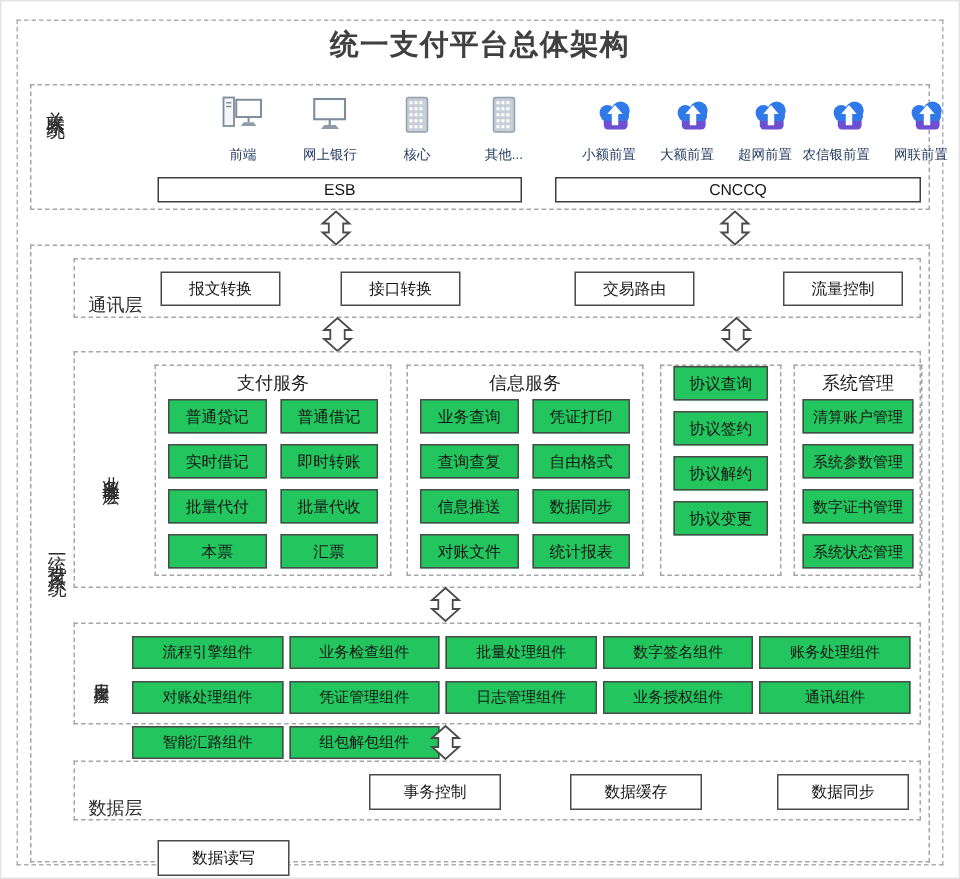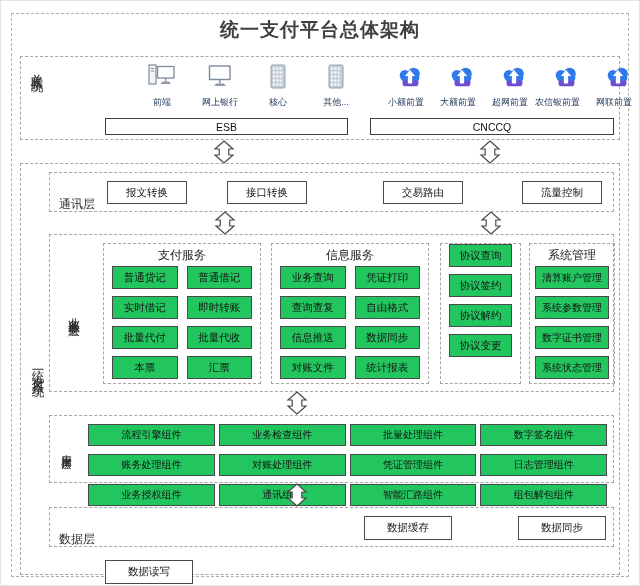--- a/index.html
+++ b/index.html
@@ -32,21 +32,21 @@
   .itm{position:absolute;border:1px solid #4a4a4a;background:#fff;display:flex;align-items:center;justify-content:center;
        font-size:10.5px;color:#141414;box-sizing:border-box;white-space:nowrap;}
   .grp{position:absolute;top:8px;height:141px;border:1px dashed #a6a6a6;box-sizing:border-box;}
   .gtitle{height:22px;display:flex;align-items:center;justify-content:center;font-size:12px;color:#1c1c1c;}
   .gitems{display:grid;gap:7px 9px;padding:0 8px;}
   .g2{grid-template-columns:1fr 1fr;}
   .g1{grid-template-columns:1fr;}
   .itm2{height:23px;border:1px solid #4a4a4a;background:#22c55e;display:flex;align-items:center;justify-content:center;
         font-size:10.5px;color:#141414;box-sizing:border-box;white-space:nowrap;}
   .small .itm2{font-size:10px;}
-  .sgrid{position:absolute;left:38px;top:8px;width:519px;display:grid;grid-template-columns:repeat(4,1fr);gap:8px 4px;}
+  .sgrid{position:absolute;left:38px;top:8px;width:519px;display:grid;grid-template-columns:repeat(5,1fr);gap:8px 4px;}
   .sgrid .itm2{height:22px;font-size:10px;}
   .ar{position:absolute;width:22px;height:24px;}
 </style>
 </head>
 <body>
 
 <div class="canvas">
   <div class="outer"></div>
   <div class="title">统一支付平台总体架构</div>
 
@@ -292,17 +292,18 @@
 
     <div class="ar" style="left:265px;top:319px;">
       <svg width="22" height="24" viewBox="0 0 22 24">
           <path d="M11 1 L20 9 L15.8 9 L15.8 15 L20 15 L11 23 L2 15 L6.2 15 L6.2 9 L2 9 Z" fill="#fff" stroke="#4a4a4a" stroke-width="1.2"></path>
         </svg>
     </div>
 
     <div class="layer datalayer">
       <div class="hlabel">数据层</div>
       <div class="itm" style="left:55px;top:8px;width:88px;height:24px;margin-top:44px;">数据读写</div>
-      <div class="itm" style="left:314px;top:8px;width:88px;height:24px;text-align:right;">数据缓存</div>
+      <div class="itm" style="left:196px;top:8px;width:88px;height:24px;">事务控制</div>
+      <div class="itm" style="left:330px;top:8px;width:88px;height:24px;text-align:right;">数据缓存</div>
       <div class="itm" style="left:468px;top:8px;width:88px;height:24px;">数据同步</div>
     </div>
   </div>
 </div>
 
 </body></html>

